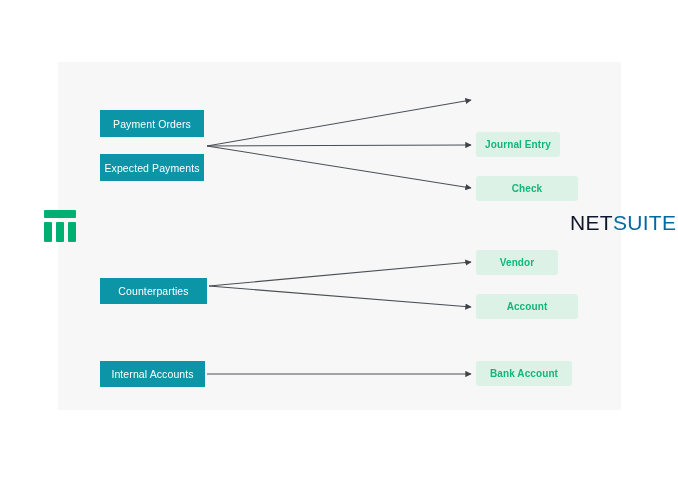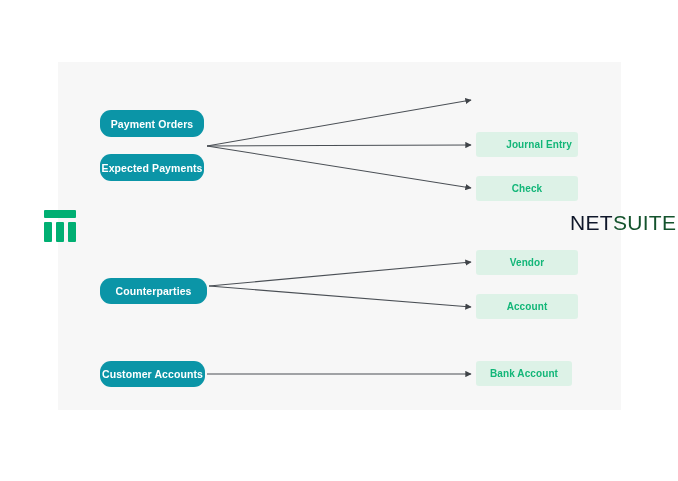--- a/index.html
+++ b/index.html
@@ -43,29 +43,28 @@
     height: 481px;
     pointer-events: none;
   }
 
   
   .src-node {
     position: absolute;
     background: #0b95a7;
     color: #ffffff;
     font-size: 10.5px;
-    font-weight: bold;
+    font-weight: normal;
     letter-spacing: 0.1px;
     display: flex;
     align-items: center;
     justify-content: center;
     box-sizing: border-box;
     padding: 0 6px;
     white-space: nowrap;
-    border-radius: 11px;
   }
 
   
   .tgt-node {
     position: absolute;
     background: #ddf2e7;
     color: #12b678;
     font-size: 10px;
     font-weight: bold;
     letter-spacing: 0.1px;
@@ -95,21 +94,21 @@
     font-size: 21px;
     letter-spacing: 0.3px;
     white-space: nowrap;
     line-height: 1;
   }
   #netsuite-logo .net {
     color: #0f172a;
     font-weight: normal;
   }
   #netsuite-logo .suite {
-    color: #14532d;
+    color: #0369a1;
     font-weight: normal;
   }
 </style>
 </head>
 <body>
 
 <div id="canvas">
 
   <div id="panel"></div>
 
@@ -135,33 +134,33 @@
 
   <div class="src-node" style="left:100px; top:154px; width:104px; height:27px;">
     <span>Expected Payments</span>
   </div>
 
   <div class="src-node" style="left:100px; top:272px; width:107px; height:26px;margin-top:6px;">
     <span>Counterparties</span>
   </div>
 
   <div class="src-node" style="left:100px; top:361px; width:105px; height:26px;">
-    <span>Customer Accounts</span>
+    <span>Internal Accounts</span>
   </div>
 
 
-  <div class="tgt-node" style="left:476px; top:132px; width:102px; height:25px;justify-content:flex-end;">
+  <div class="tgt-node" style="left:476px; top:132px; width:84px; height:25px;">
     <span>Journal Entry</span>
   </div>
 
   <div class="tgt-node" style="left:476px; top:176px; width:102px; height:25px;">
     <span>Check</span>
   </div>
 
-  <div class="tgt-node" style="left:476px; top:250px; width:102px; height:25px;">
+  <div class="tgt-node" style="left:476px; top:250px; width:82px; height:25px;">
     <span>Vendor</span>
   </div>
 
   <div class="tgt-node" style="left:476px; top:294px; width:102px; height:25px;">
     <span>Account</span>
   </div>
 
   <div class="tgt-node" style="left:476px; top:361px; width:96px; height:25px;">
     <span>Bank Account</span>
   </div>

